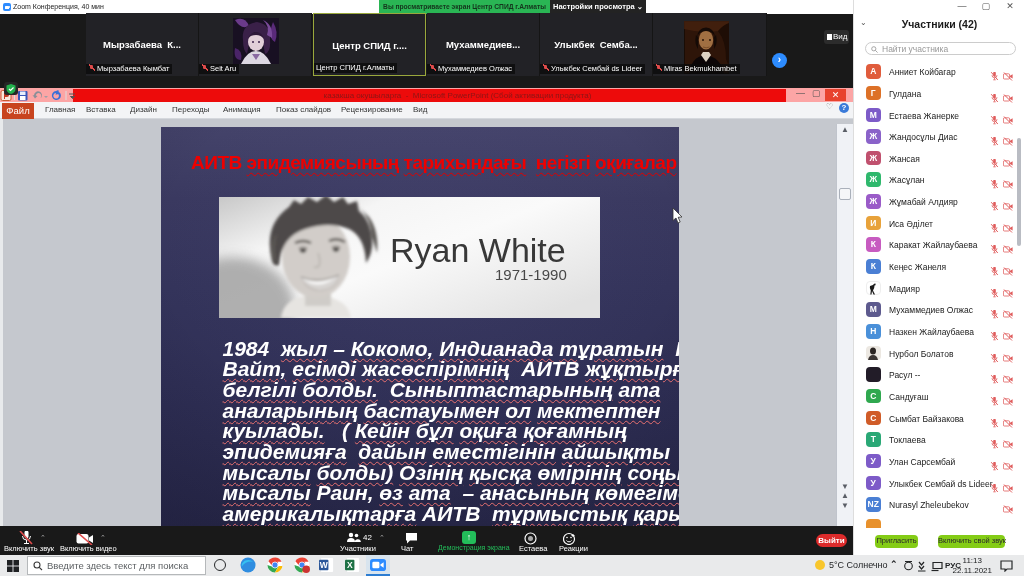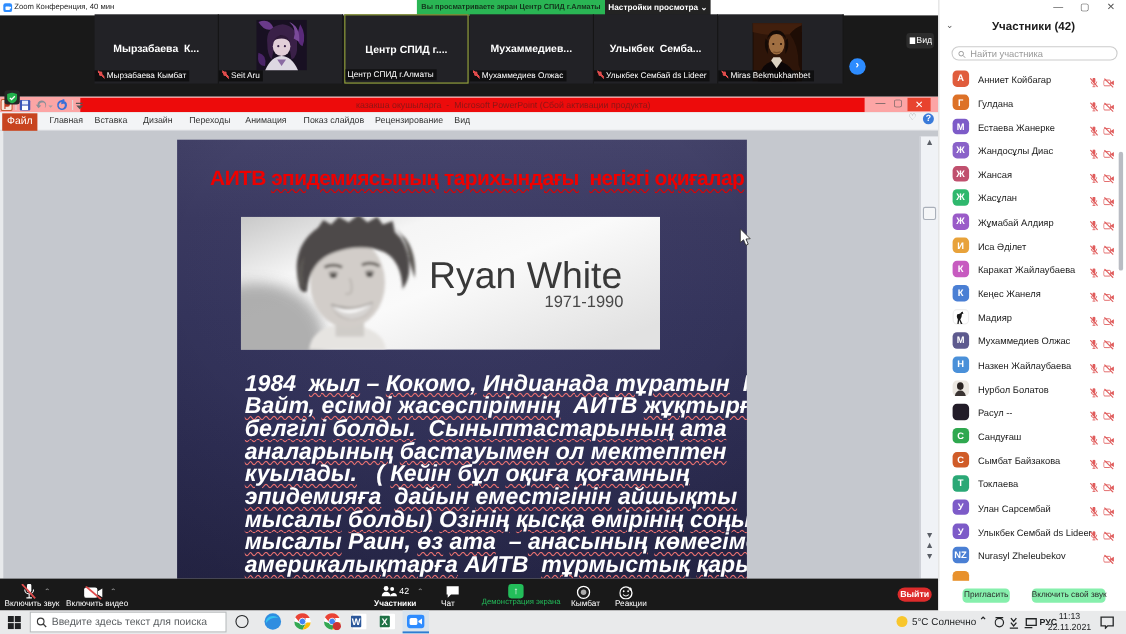--- a/index.html
+++ b/index.html
@@ -66,21 +66,21 @@
   #panel { left:853px; top:0; width:171px; height:554.5px; background:#fff; border-left:1px solid #ddd; }
   #phead { left:0; top:17.5px; width:171px; text-align:center; font-size:10.5px; font-weight:bold; color:#1a1a1a; }
   #psearch { left:11px; top:42px; width:151px; height:13px; border:1px solid #ccc; border-radius:8px; font-size:8.5px; color:#999; line-height:12px; padding-left:16px; }
   .prow { position:absolute; left:0; width:171px; height:21.65px; }
   .pava { position:absolute; left:12px; top:3.5px; width:14.5px; height:14.5px; border-radius:4px; color:#fff; font-size:8.5px; font-weight:bold; text-align:center; line-height:14.5px; }
   .pname { position:absolute; left:35px; top:6.5px; font-size:8.5px; color:#1a1a1a; white-space:nowrap; }
   .pmic, .pcam { position:absolute; top:6.5px; width:9px; height:9px; }
   .pmic { left:136px; }
   .pcam { left:149px; }
   #pfoot { left:0; top:528px; width:171px; height:26.5px; background:#fff; }
-  .pbtn { position:absolute; top:7px; height:12.5px; background:#86efac; border-radius:4px; color:#2a2a2a; font-size:7.5px; text-align:center; line-height:12.5px; white-space:nowrap; }
+  .pbtn { position:absolute; top:7px; height:12.5px; background:#84cc16; border-radius:4px; color:#2a2a2a; font-size:7.5px; text-align:center; line-height:12.5px; white-space:nowrap; }
   #pscroll2 { left:163px; top:138px; width:4px; height:108px; background:#b9bcc3; border-radius:2px; }
 </style></head>
 <body>
 
 <div class="abs" id="titlebar">
   <div class="abs" id="zicon"></div>
   <div class="abs ztxt">Zoom Конференция, 40 мин</div>
   <div class="abs" id="greenbar">Вы просматриваете экран Центр СПИД г.Алматы</div>
   <div class="abs" id="viewset">Настройки просмотра ⌄</div>
   <div class="abs winctl" style="left:957px;">—</div>
@@ -263,32 +263,32 @@
   <div class="ztb-lbl" style="left:60px;">Включить видео</div>
 
   <svg class="abs" style="left:346px; top:6px;" width="15" height="12" viewBox="0 0 15 12">
       <circle cx="5" cy="3" r="2.2" fill="#fff"></circle>
       <path d="M1 10 a4 4 0 0 1 8 0 z" fill="#fff"></path>
       <circle cx="10.5" cy="3.5" r="1.8" fill="#fff"></circle>
       <path d="M8.5 10 a3.4 3.4 0 0 1 6 -1.5 l0.4 1.5 z" fill="#fff"></path>
     </svg>
   <div class="abs" style="left:363px; top:7px; color:#fff; font-size:8px;">42</div>
   <div class="abs" style="left:379px; top:8px; color:#aaa; font-size:7px;">⌃</div>
-  <div class="ztb-lbl" style="left:340px;font-weight:bold;">Участники</div>
+  <div class="ztb-lbl" style="left:340px;">Участники</div>
   <svg class="abs" style="left:405px; top:6px;" width="13" height="12" viewBox="0 0 13 12">
       <path d="M1 1 h11 v7.5 h-7 l-3 3 v-3 h-1 z" fill="#fff"></path>
     </svg>
   <div class="ztb-lbl" style="left:401px;">Чат</div>
   <div class="abs" style="left:462px; top:5px; width:14px; height:13px; background:#23bd5a; border-radius:3px; color:#fff; font-size:9px; text-align:center; line-height:13px;">↑</div>
   <div class="ztb-lbl grn" style="left:438px; font-size:7px;">Демонстрация экрана</div>
   <svg class="abs" style="left:524px; top:6px;" width="13" height="13" viewBox="0 0 13 13">
       <circle cx="6.5" cy="6.5" r="5.5" stroke="#fff" stroke-width="1.2" fill="none"></circle>
       <circle cx="6.5" cy="6.5" r="2.5" fill="#aaa"></circle>
     </svg>
-  <div class="ztb-lbl" style="left:519px;">Кымбат</div>
+  <div class="ztb-lbl" style="left:519px;">Естаева</div>
   <svg class="abs" style="left:563px; top:6px;" width="14" height="13" viewBox="0 0 14 13">
       <circle cx="6" cy="7" r="5.5" stroke="#fff" stroke-width="1.2" fill="none"></circle>
       <circle cx="4" cy="5.5" r="0.8" fill="#fff"></circle>
       <circle cx="8" cy="5.5" r="0.8" fill="#fff"></circle>
       <path d="M3.5 8.5 a3 3 0 0 0 5 0" stroke="#fff" stroke-width="1" fill="none"></path>
       <path d="M10 2 v3 M8.5 3.5 h3" stroke="#fff" stroke-width="1"></path>
     </svg>
   <div class="ztb-lbl" style="left:559px;">Реакции</div>
   <div class="abs" id="exitbtn">Выйти</div>
 </div>

